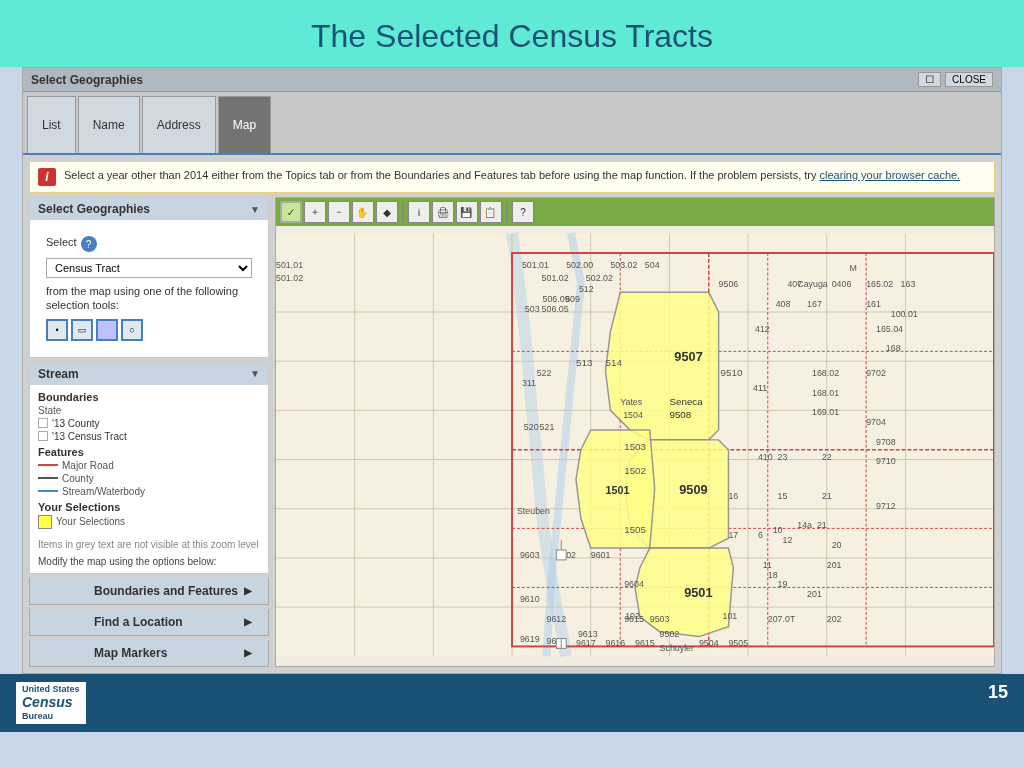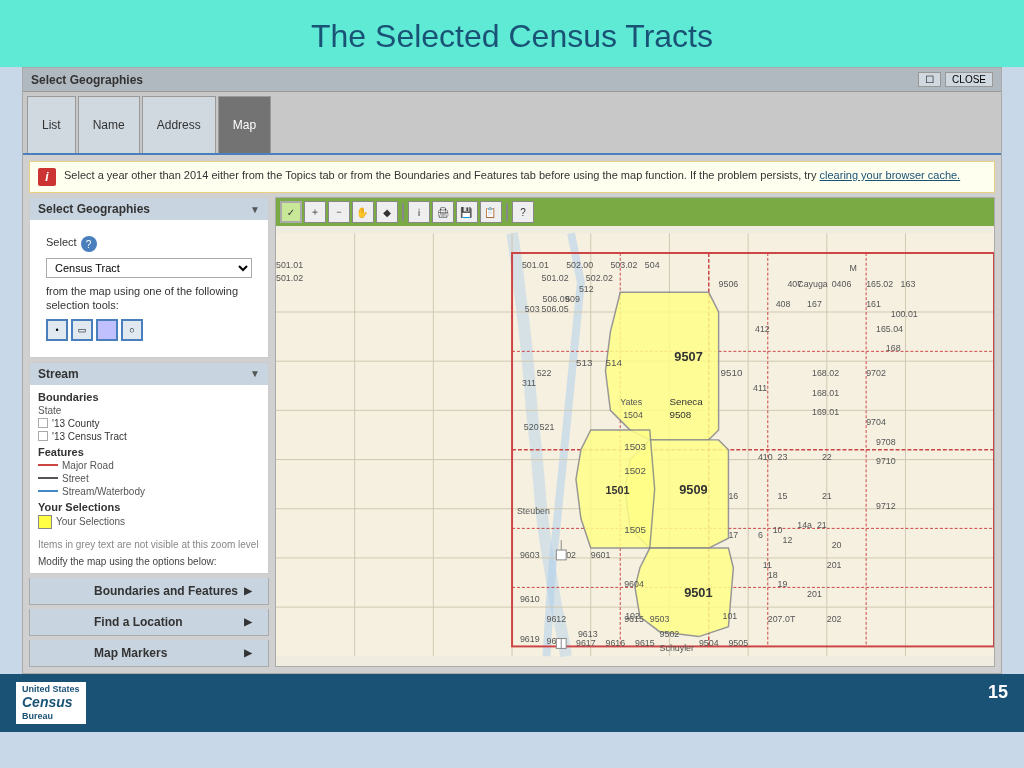--- a/index.html
+++ b/index.html
@@ -457,21 +457,21 @@
             <div class="legend-checkbox"></div>
             <span>'13 Census Tract</span>
           </div>
           <div class="legend-group-title" style="margin-top:4px;">Features</div>
           <div class="legend-item">
             <div class="legend-line"></div>
             <span>Major Road</span>
           </div>
           <div class="legend-item">
             <div class="legend-line dark"></div>
-            <span>Street</span>
+            <span>County</span>
           </div>
           <div class="legend-item">
             <div class="legend-line blue"></div>
             <span>Stream/Waterbody</span>
           </div>
           <div class="legend-group-title" style="margin-top:4px;">Your Selections</div>
           <div class="legend-item">
             <div class="legend-swatch"></div>
             <span>Your Selections</span>
           </div>

